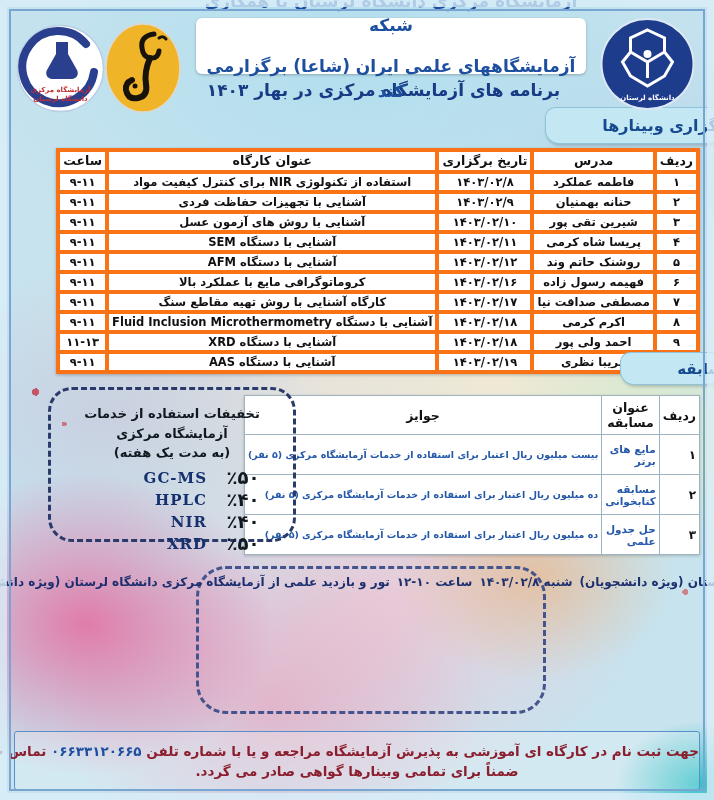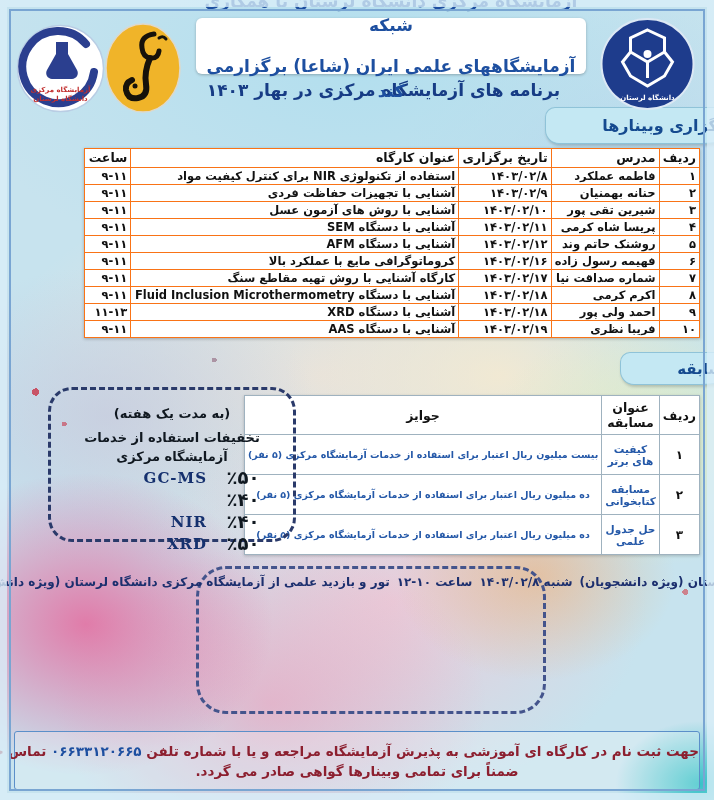--- a/index.html
+++ b/index.html
@@ -41,30 +41,30 @@
   
   .tab{position:absolute;background:#c4e8f3;border:1px solid #8fc3d8;color:#154a8f;font-weight:700;
     display:flex;align-items:center;justify-content:center;z-index:5;
     border-radius:10px 10px 46px 14px / 10px 10px 20px 14px;box-shadow:1px 2px 3px rgba(0,0,0,.18);padding-left:44px;}
   .tab-webinars{left:545px;top:107px;width:156px;height:35px;font-size:16px;}
   .tab-contest{left:620px;top:352px;width:80px;height:31px;font-size:15px;}
 
   
   table{border-collapse:collapse;background:#fff;}
   .webinar-table{position:absolute;right:14px;top:148px;width:616px;z-index:4;box-shadow:0 1px 3px rgba(0,0,0,.25);}
-  .webinar-table th,.webinar-table td{border:1px solid #f97316;font-weight:700;color:#111;
-    font-size:11.5px;padding:0 3px;height:16px;line-height:1.1;text-align:right;white-space:nowrap;}
+  .webinar-table th,.webinar-table td{border:4px solid #f97316;font-weight:700;color:#111;
+    font-size:11.5px;padding:0 3px;height:16px;line-height:1.1;text-align:center;white-space:nowrap;}
   .webinar-table th{font-size:12.5px;height:18px;}
   .col-no{width:38px;}.col-ins{width:102px;}.col-date{width:92px;}.col-title{width:330px;}.col-time{width:50px;}
   .ltrnum{direction:ltr;unicode-bidi:isolate;display:inline-block;}
 
   .contest-table{position:absolute;right:14px;top:395px;width:362px;z-index:4;box-shadow:0 1px 3px rgba(0,0,0,.2);}
   .contest-table th,.contest-table td{border:1px solid #9fb2bf;padding:4px 3px;text-align:center;}
   .contest-table th{color:#111;font-weight:700;font-size:12.5px;height:28px;}
-  .contest-table td{height:31px;}
+  .contest-table td{height:31px;text-align:right;}
   .c-no{width:32px;color:#111;font-weight:700;font-size:12px;}
   .c-title{width:92px;color:#2458a8;font-weight:700;font-size:10.5px;}
   .c-prize{width:232px;color:#2458a8;font-weight:700;font-size:9.5px;white-space:nowrap;}
 
   
   .discount-box{position:absolute;left:48px;top:387px;width:248px;height:155px;border:3px dashed #2a3a6a;
     border-radius:24px;z-index:4;padding-top:14px;box-sizing:border-box;}
   .discount-title{color:#101820;font-weight:700;font-size:13px;text-align:center;line-height:1.5;}
   .discount-row{display:flex;align-items:center;height:22px;padding:0 14px;}
   .discount-pct{width:72px;text-align:center;color:#101820;font-weight:700;font-size:18px;}
@@ -184,21 +184,21 @@
       </tr>
       <tr>
         <td>۶</td>
         <td>فهیمه رسول زاده</td>
         <td><span class="ltrnum">۱۴۰۳/۰۲/۱۶</span></td>
         <td>کروماتوگرافی مایع با عملکرد بالا</td>
         <td><span class="ltrnum">۹-۱۱</span></td>
       </tr>
       <tr>
         <td>۷</td>
-        <td>شماره صداقت نیا</td>
+        <td>مصطفی صداقت نیا</td>
         <td><span class="ltrnum">۱۴۰۳/۰۲/۱۷</span></td>
         <td>کارگاه آشنایی با روش تهیه مقاطع سنگ</td>
         <td><span class="ltrnum">۹-۱۱</span></td>
       </tr>
       <tr>
         <td>۸</td>
         <td>اکرم کرمی</td>
         <td><span class="ltrnum">۱۴۰۳/۰۲/۱۸</span></td>
         <td>آشنایی با دستگاه Fluid Inclusion Microthermometry</td>
         <td><span class="ltrnum">۹-۱۱</span></td>
@@ -228,45 +228,46 @@
     <thead>
       <tr>
         <th class="c-no">ردیف</th>
         <th class="c-title">عنوان مسابقه</th>
         <th class="c-prize">جوایز</th>
       </tr>
     </thead>
     <tbody>
       <tr>
         <td class="c-no">۱</td>
-        <td class="c-title">کیفیت های برتر</td>
+        <td class="c-title">مایع های برتر</td>
         <td class="c-prize">بیست میلیون ریال اعتبار برای استفاده از خدمات آزمایشگاه مرکزی (۵ نفر)</td>
       </tr>
       <tr>
         <td class="c-no">۲</td>
         <td class="c-title">مسابقه کتابخوانی</td>
         <td class="c-prize">ده میلیون ریال اعتبار برای استفاده از خدمات آزمایشگاه مرکزی (۵ نفر)</td>
       </tr>
       <tr>
         <td class="c-no">۳</td>
         <td class="c-title">حل جدول علمی</td>
         <td class="c-prize">ده میلیون ریال اعتبار برای استفاده از خدمات آزمایشگاه مرکزی (۵ نفر)</td>
       </tr>
     </tbody>
   </table>
 
   <div class="discount-box">
+    <div class="discount-title">تخفیفات استفاده از خدمات آزمایشگاه مرکزی</div>
     <div class="discount-title" style="margin-bottom:4px;">(به مدت یک هفته)</div>
-    <div class="discount-title">تخفیفات استفاده از خدمات آزمایشگاه مرکزی</div>
     <div class="discount-row">
       <span class="discount-pct ltrnum">٪۵۰</span>
       <span class="discount-name">GC-MS</span>
     </div>
     <div class="discount-row">
       <span class="discount-pct ltrnum">٪۴۰</span>
+      <span class="discount-name">HPLC</span>
     </div>
     <div class="discount-row">
       <span class="discount-pct ltrnum">٪۴۰</span>
       <span class="discount-name">NIR</span>
     </div>
     <div class="discount-row">
       <span class="discount-pct ltrnum">٪۵۰</span>
       <span class="discount-name">XRD</span>
     </div>
   </div>

